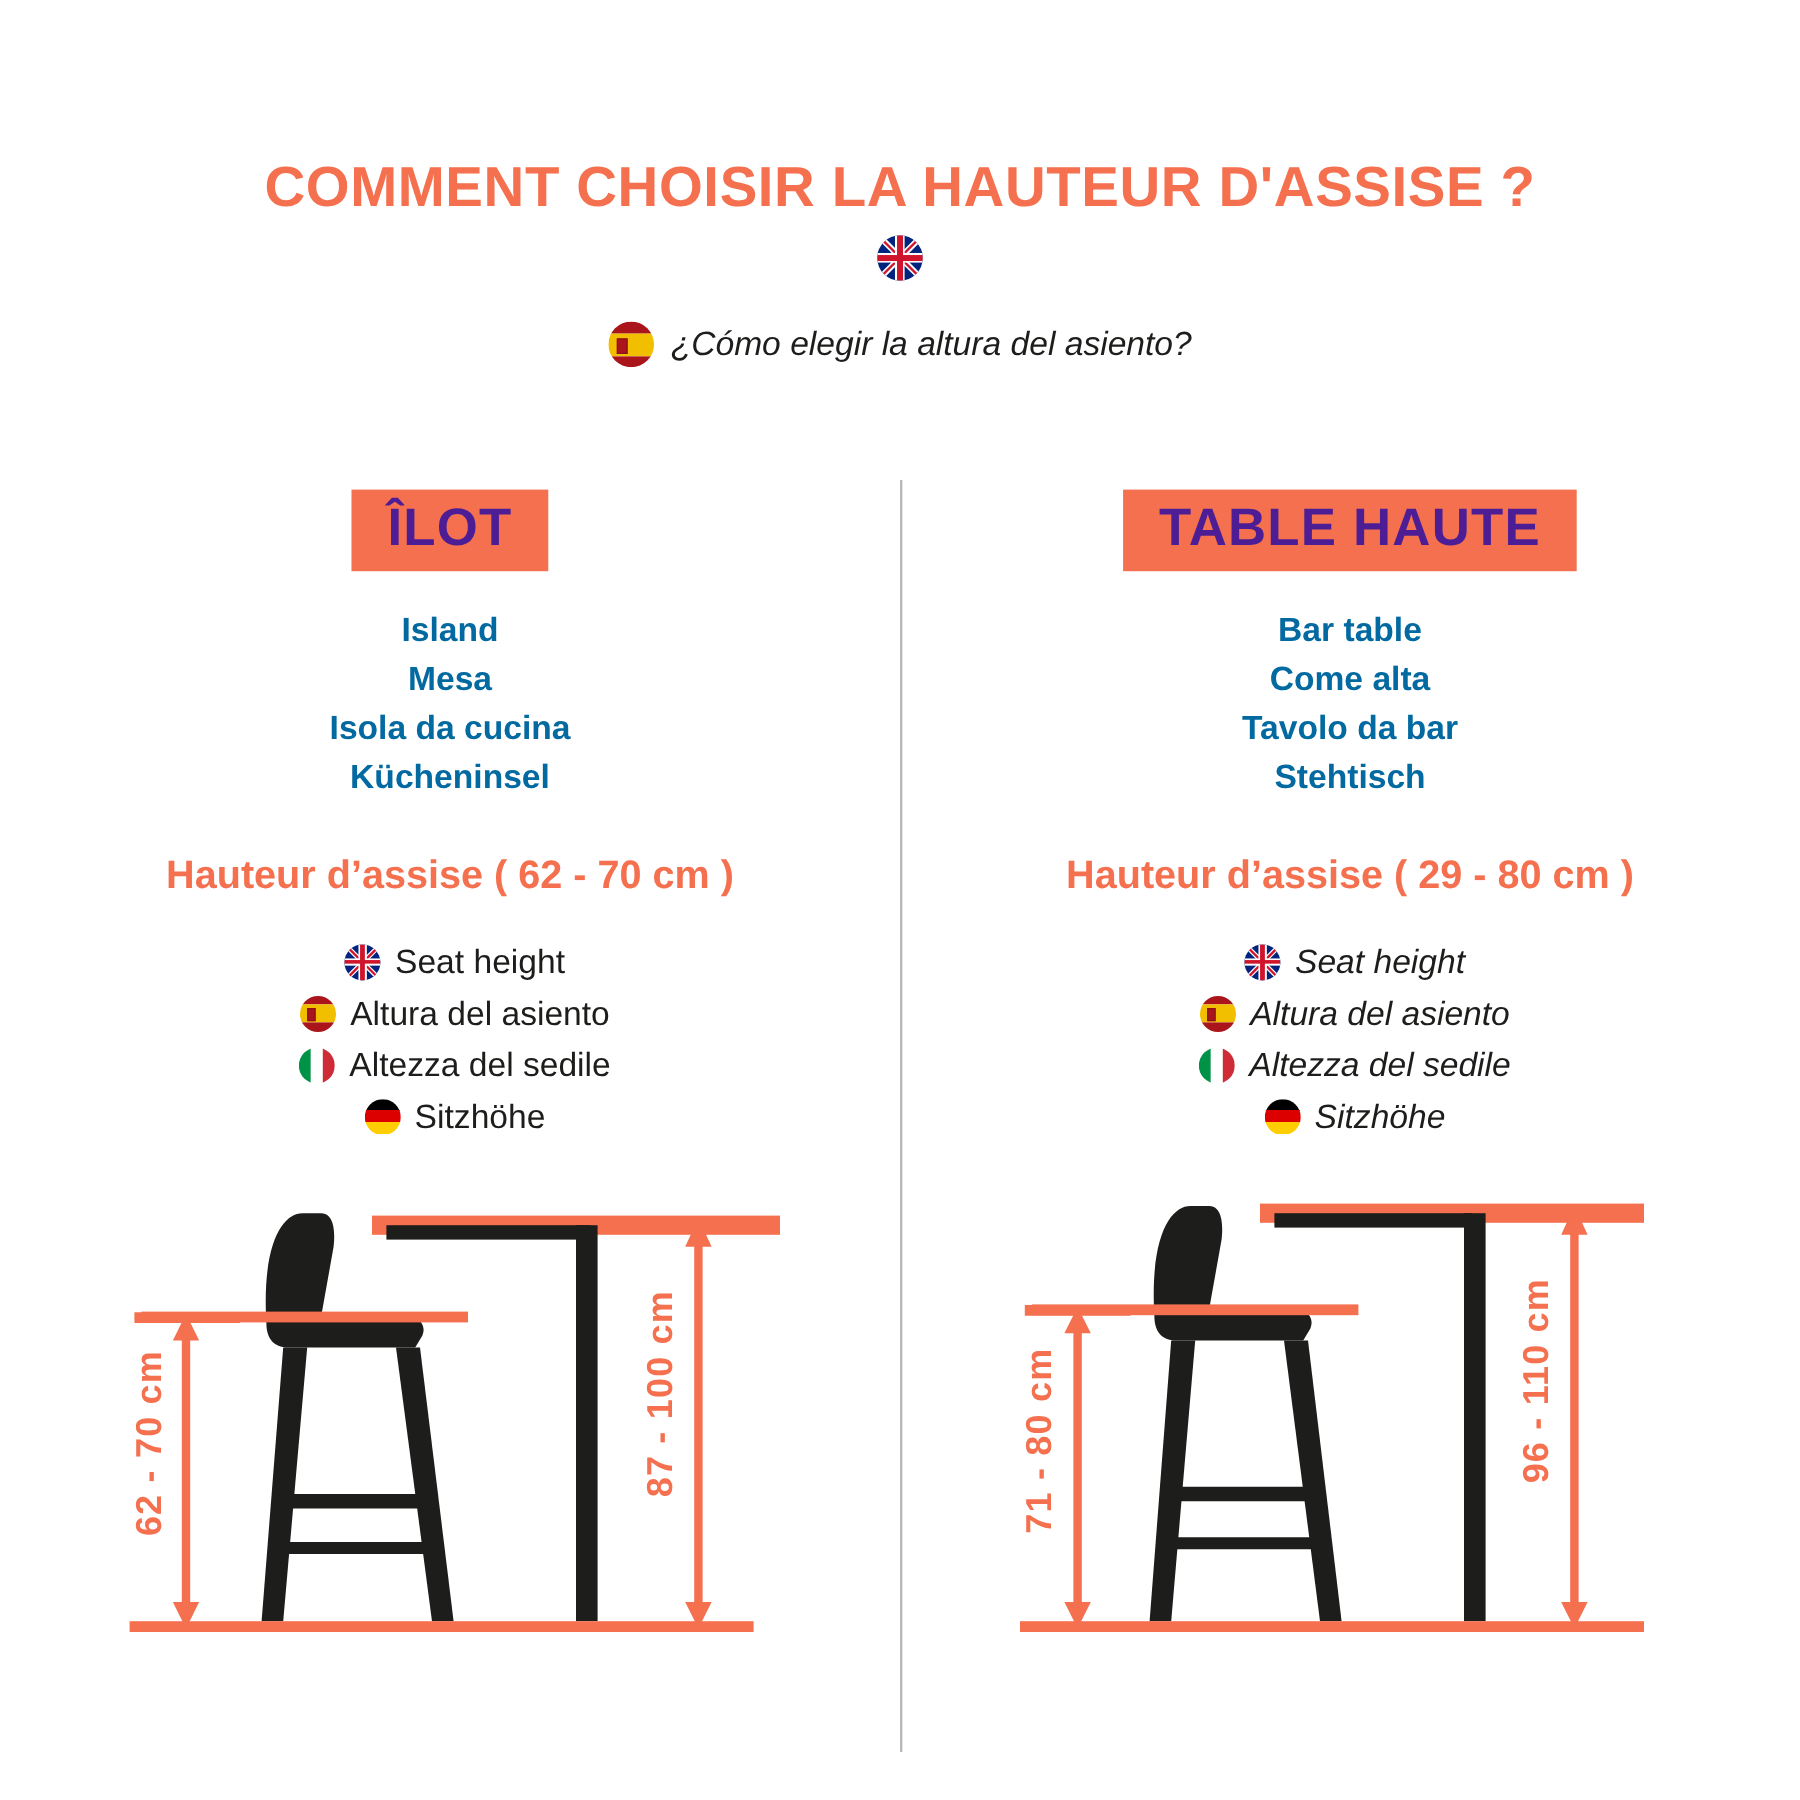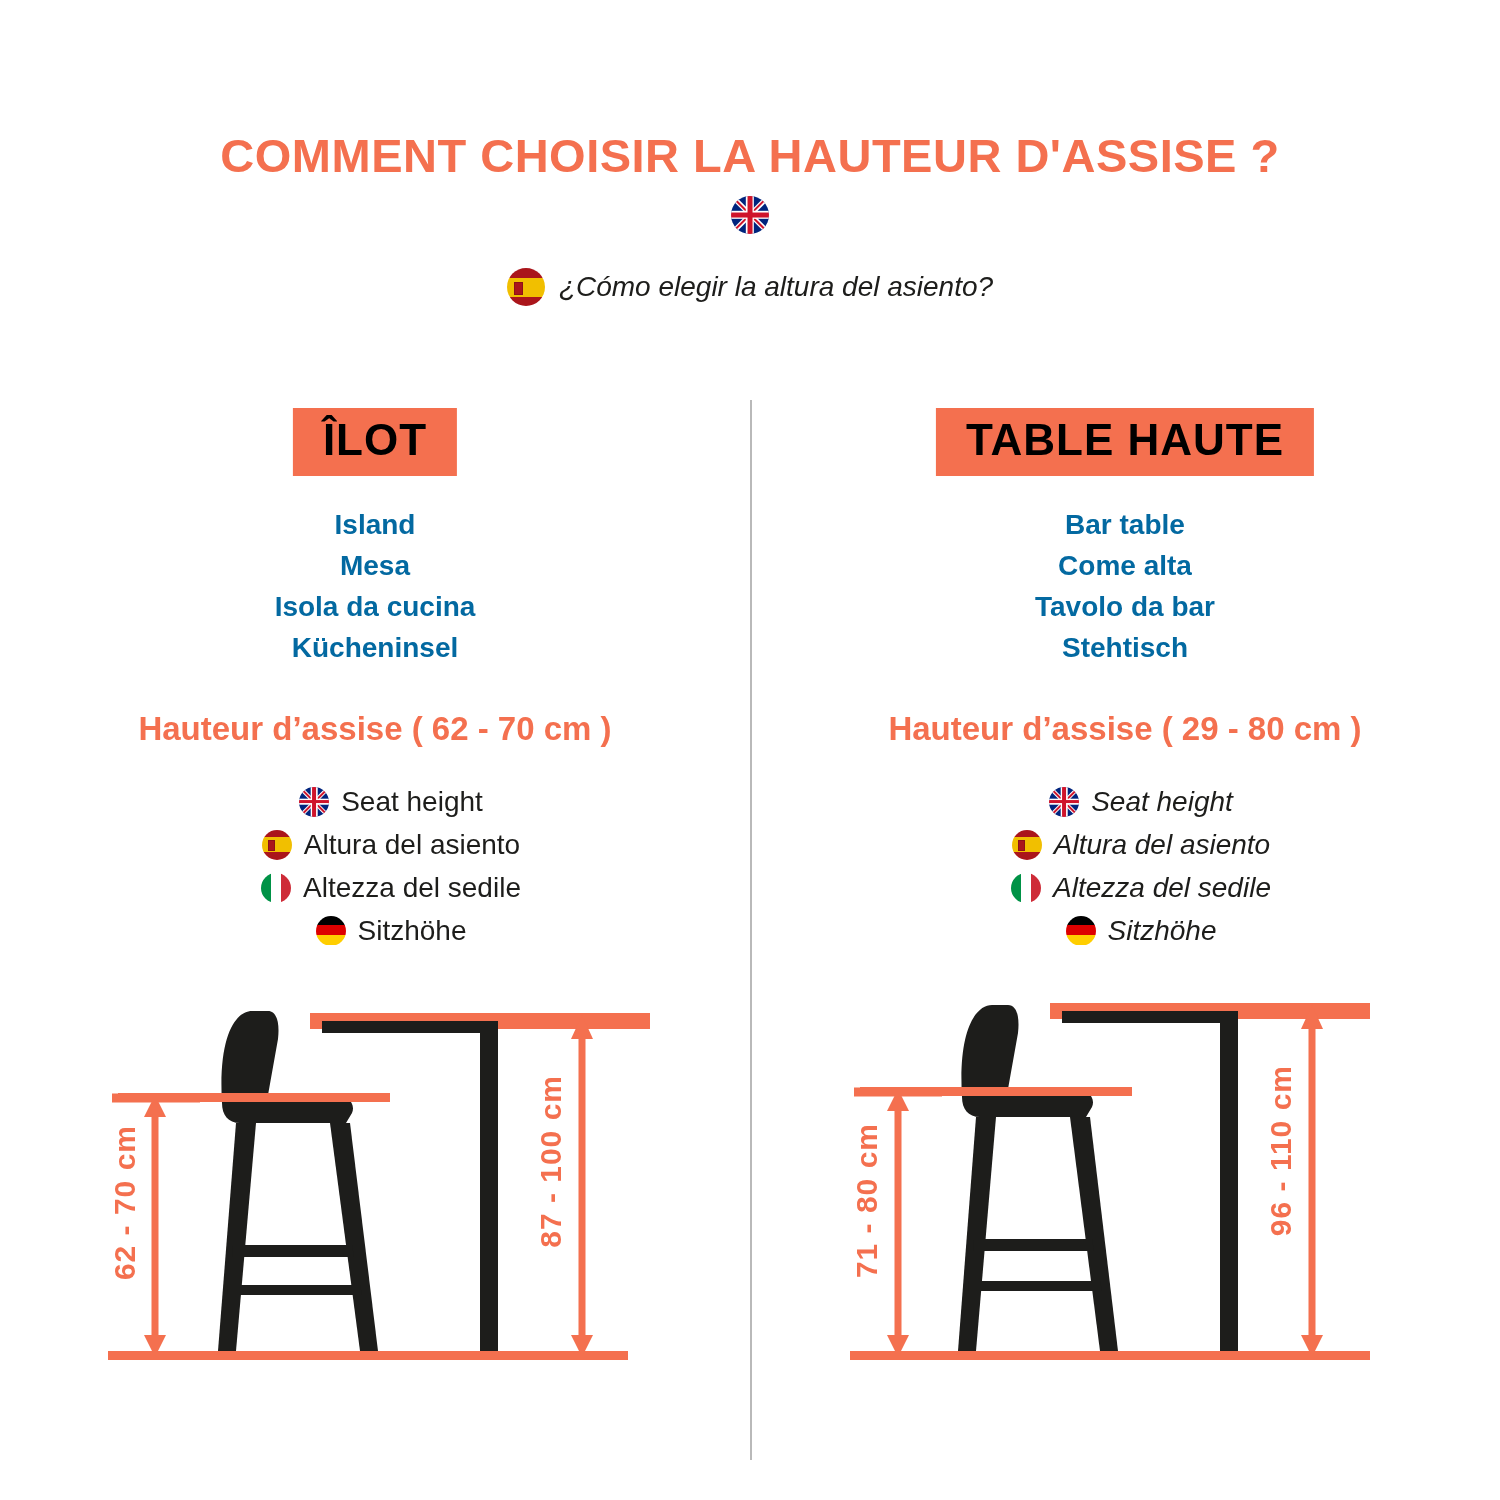--- a/index.html
+++ b/index.html
@@ -145,21 +145,21 @@
   }
   .col.left { left: 0; }
   .col.right { left: 750px; }
 
   .cat-banner {
     position: absolute;
     top: 8px;
     left: 50%;
     transform: translateX(-50%);
     background: #f4704f;
-    color: #000000;
+    color: #4c1d95;
     font-size: 44px;
     font-weight: bold;
     letter-spacing: 1px;
     padding: 10px 30px 14px 30px;
     white-space: nowrap;
     line-height: 1;
   }
 
   .cat-trans {
     position: absolute;
@@ -181,21 +181,21 @@
     text-align: center;
     font-size: 33px;
     font-weight: bold;
     color: #f4704f;
     white-space: nowrap;
   }
 
   .seat-langs {
     position: absolute;
     top: 380px;
-    left: 16px;
+    left: 4px;
     width: 750px;
   }
   .seat-lang-row {
     display: flex;
     align-items: center;
     justify-content: center;
     gap: 12px;
     height: 43px;
   }
   .seat-lang-row .txt {

